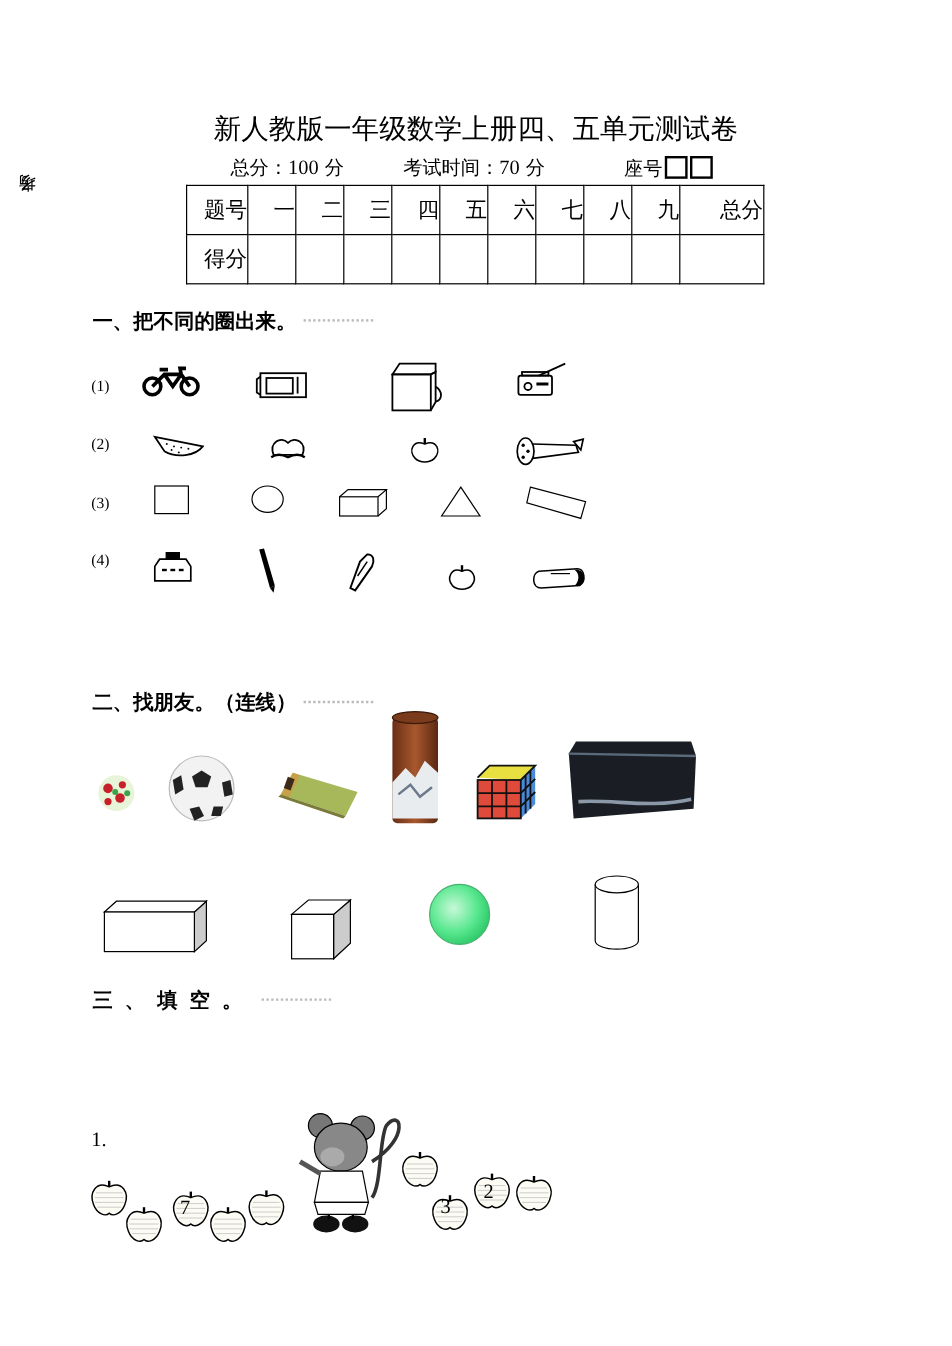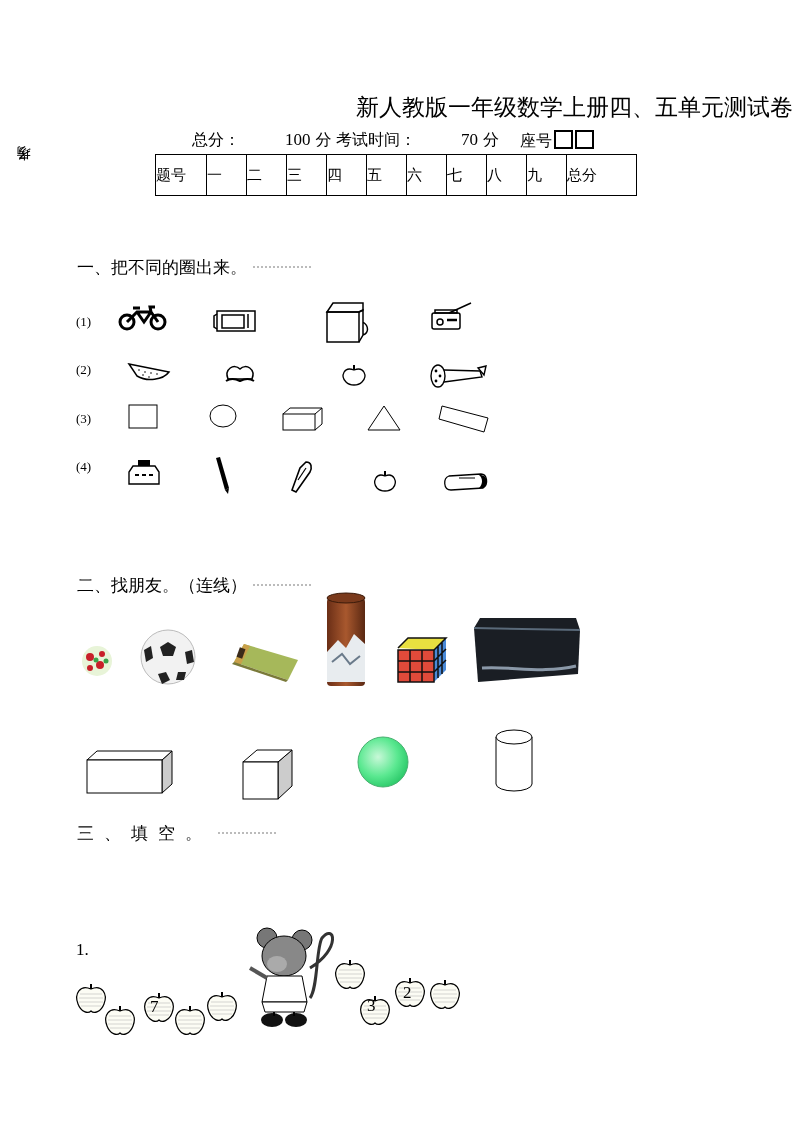--- a/index.html
+++ b/index.html
@@ -1,27 +1,27 @@
 <!DOCTYPE html>
 <html><head>
 <meta charset="utf-8">
 <style>
   html, body { margin: 0; padding: 0; background: #ffffff; }
   body { width: 793px; height: 1122px; position: relative; overflow: hidden;
          font-family: "DejaVu Sans", "Liberation Sans", sans-serif; color: #000; }
   .abs { position: absolute; }
   .side-label { left: 14px; top: 170px; writing-mode: vertical-rl; transform: rotate(180deg);
                 font-size: 14px; letter-spacing: 1px; }
-  .title { left: 0; width: 793px; top: 92px; text-align: right; font-size: 23px; }
+  .title { left: 0; width: 793px; top: 92px; text-align: center; font-size: 23px; }
   .meta { top: 130px; font-size: 16px; }
-  .meta .num { font-family: "Liberation Serif", serif; font-size: 17px; margin-left: 45px; }
+  .meta .num { font-family: "Liberation Serif", serif; font-size: 17px; }
   .seat-box { display: inline-block; width: 15px; height: 15px; border: 2px solid #000; vertical-align: -3px; margin-left: 2px; }
   table.score { position: absolute; left: 155px; top: 154px; border-collapse: collapse; }
-  table.score td { border: 1px solid #000; height: 40px; text-align: left; font-size: 15px; padding: 0; }
-  .sec { font-weight: normal; font-size: 17px; left: 77px; }
+  table.score td { border: 1px solid #000; height: 40px; text-align: right; font-size: 18px; padding: 0; }
+  .sec { font-weight: bold; font-size: 17px; left: 77px; }
   .wm { display: inline-block; width: 58px; height: 2px; border-top: 2px dotted #bbb; vertical-align: middle; margin-left: 6px; }
   .qnum { font-family: "Liberation Serif", serif; font-size: 13px; left: 76px; }
   svg { position: absolute; overflow: visible; }
   .item1 { left: 76px; top: 940px; font-family: "Liberation Serif", serif; font-size: 17px; }
 </style>
 </head>
 <body>
 
 <div class="abs side-label">考场</div>
 
@@ -45,20 +45,33 @@
     <td style="width:39px">二</td>
     <td style="width:39px">三</td>
     <td style="width:39px">四</td>
     <td style="width:39px">五</td>
     <td style="width:39px">六</td>
     <td style="width:39px">七</td>
     <td style="width:39px">八</td>
     <td style="width:39px">九</td>
     <td style="width:69px">总分</td>
   </tr>
+  <tr>
+    <td>得分</td>
+    <td></td>
+    <td></td>
+    <td></td>
+    <td></td>
+    <td></td>
+    <td></td>
+    <td></td>
+    <td></td>
+    <td></td>
+    <td></td>
+  </tr>
 </tbody>
   </table>
 
 <div class="abs sec" style="top:256px">
   <span>一、把不同的圈出来。</span><span class="wm"></span>
 </div>
 
 <div class="abs qnum" style="top:314px">(1)</div>
 <div class="abs qnum" style="top:362px">(2)</div>
 <div class="abs qnum" style="top:411px">(3)</div>

